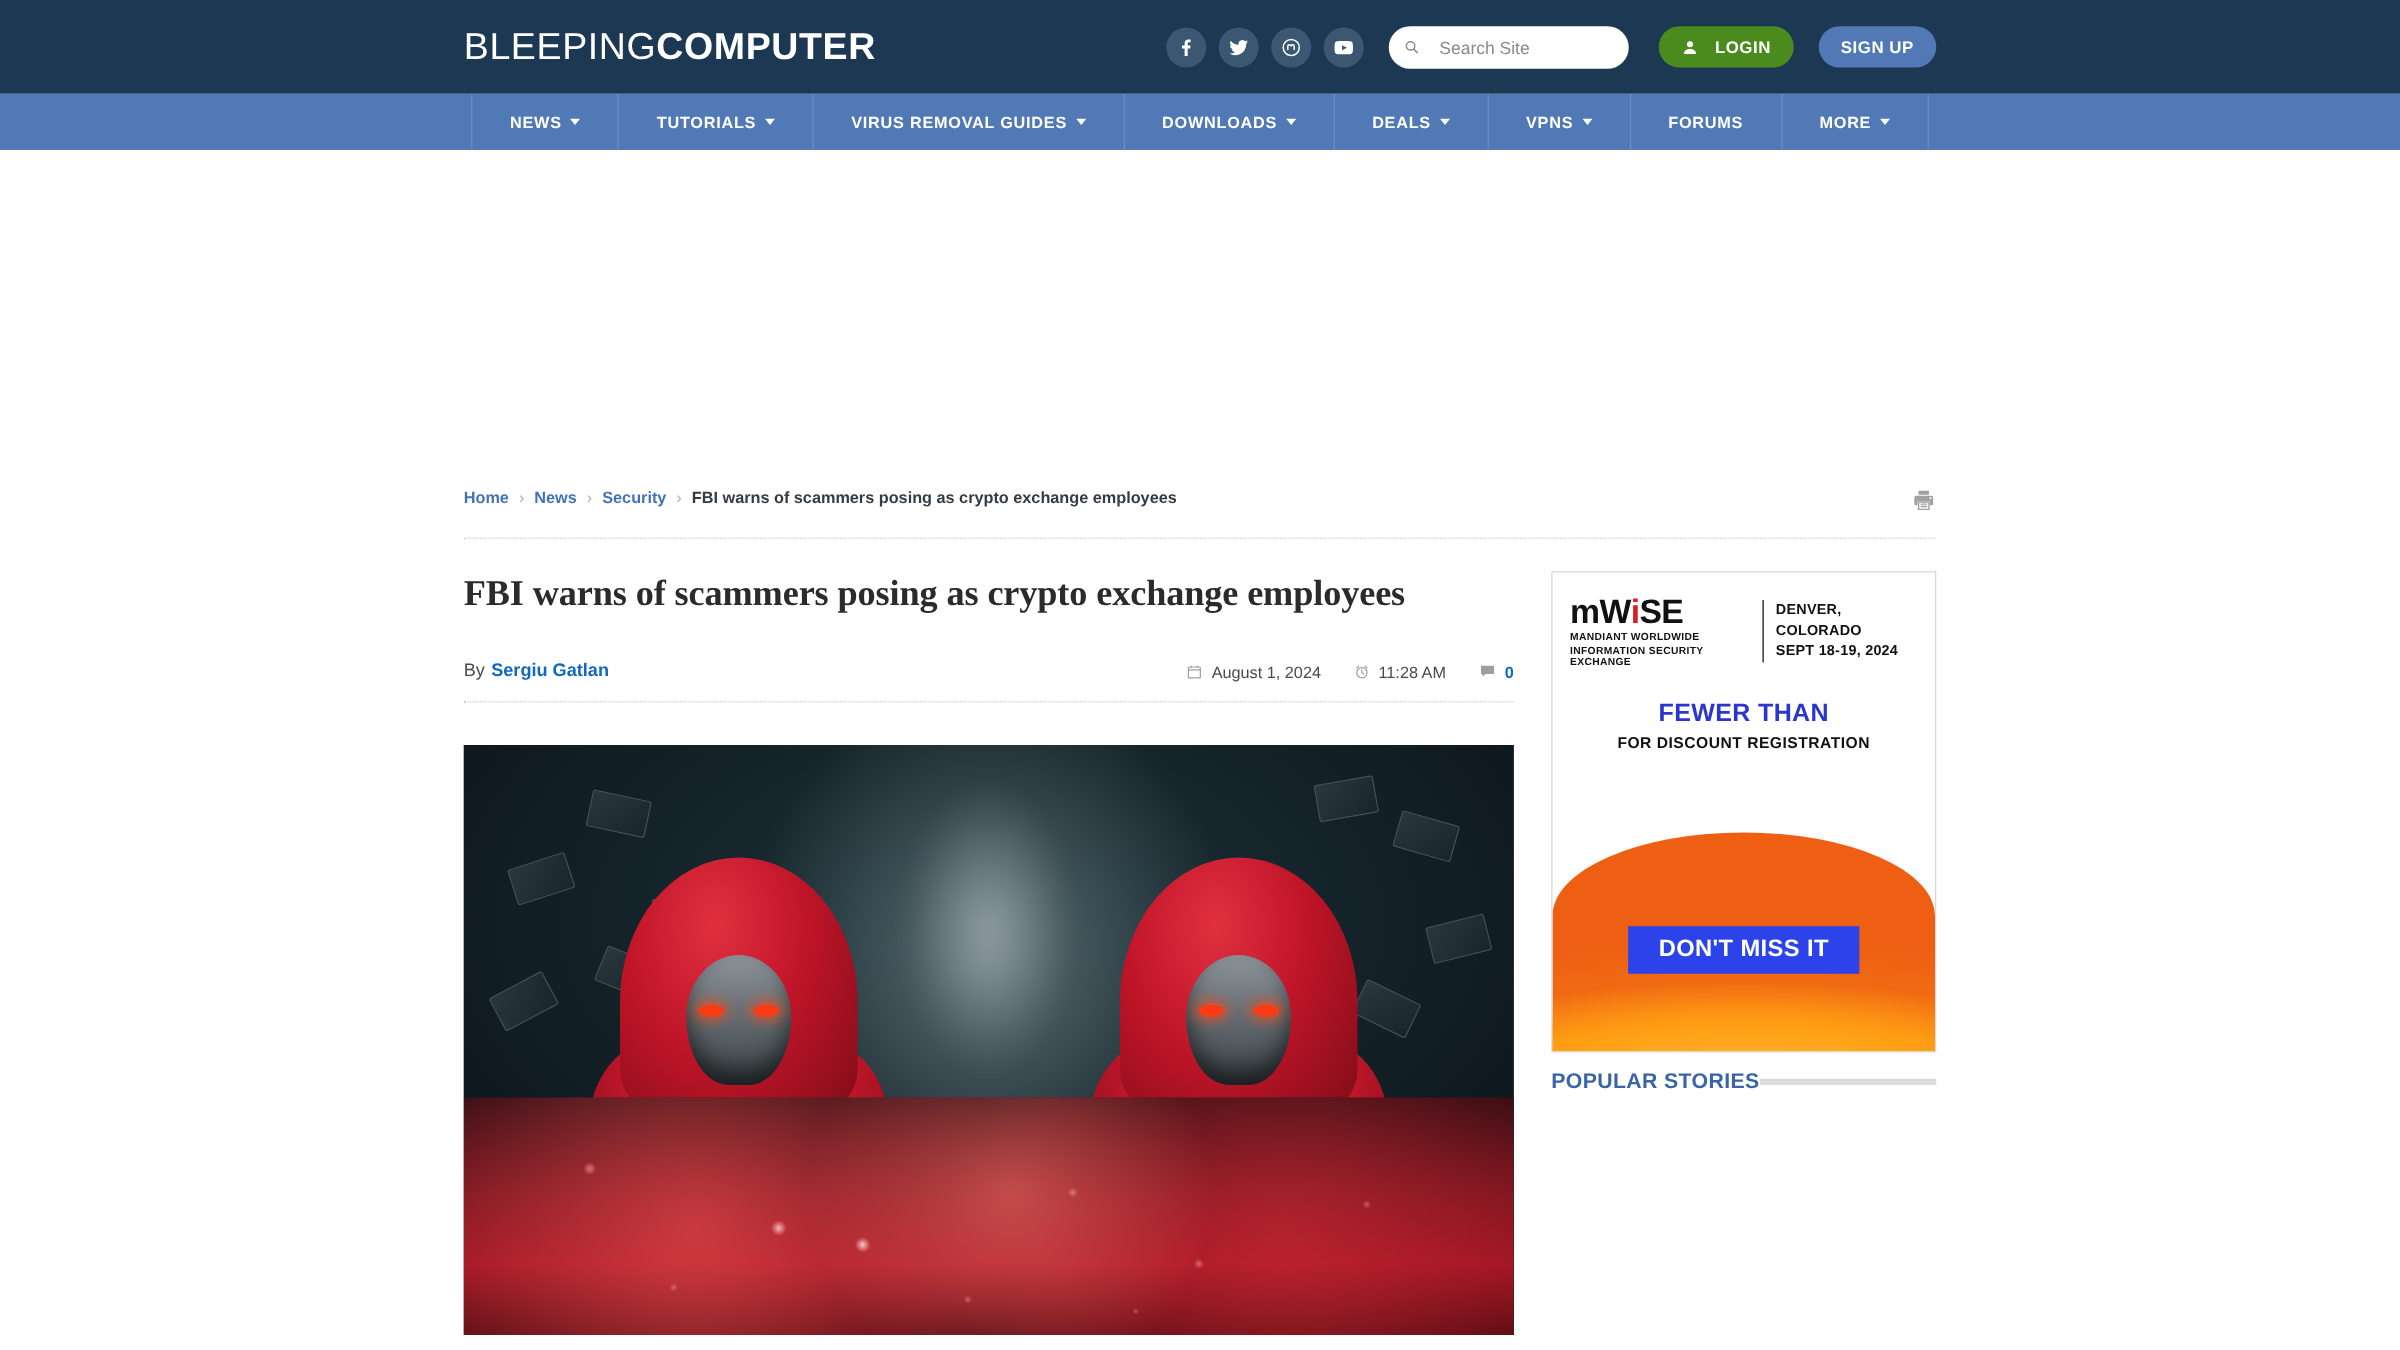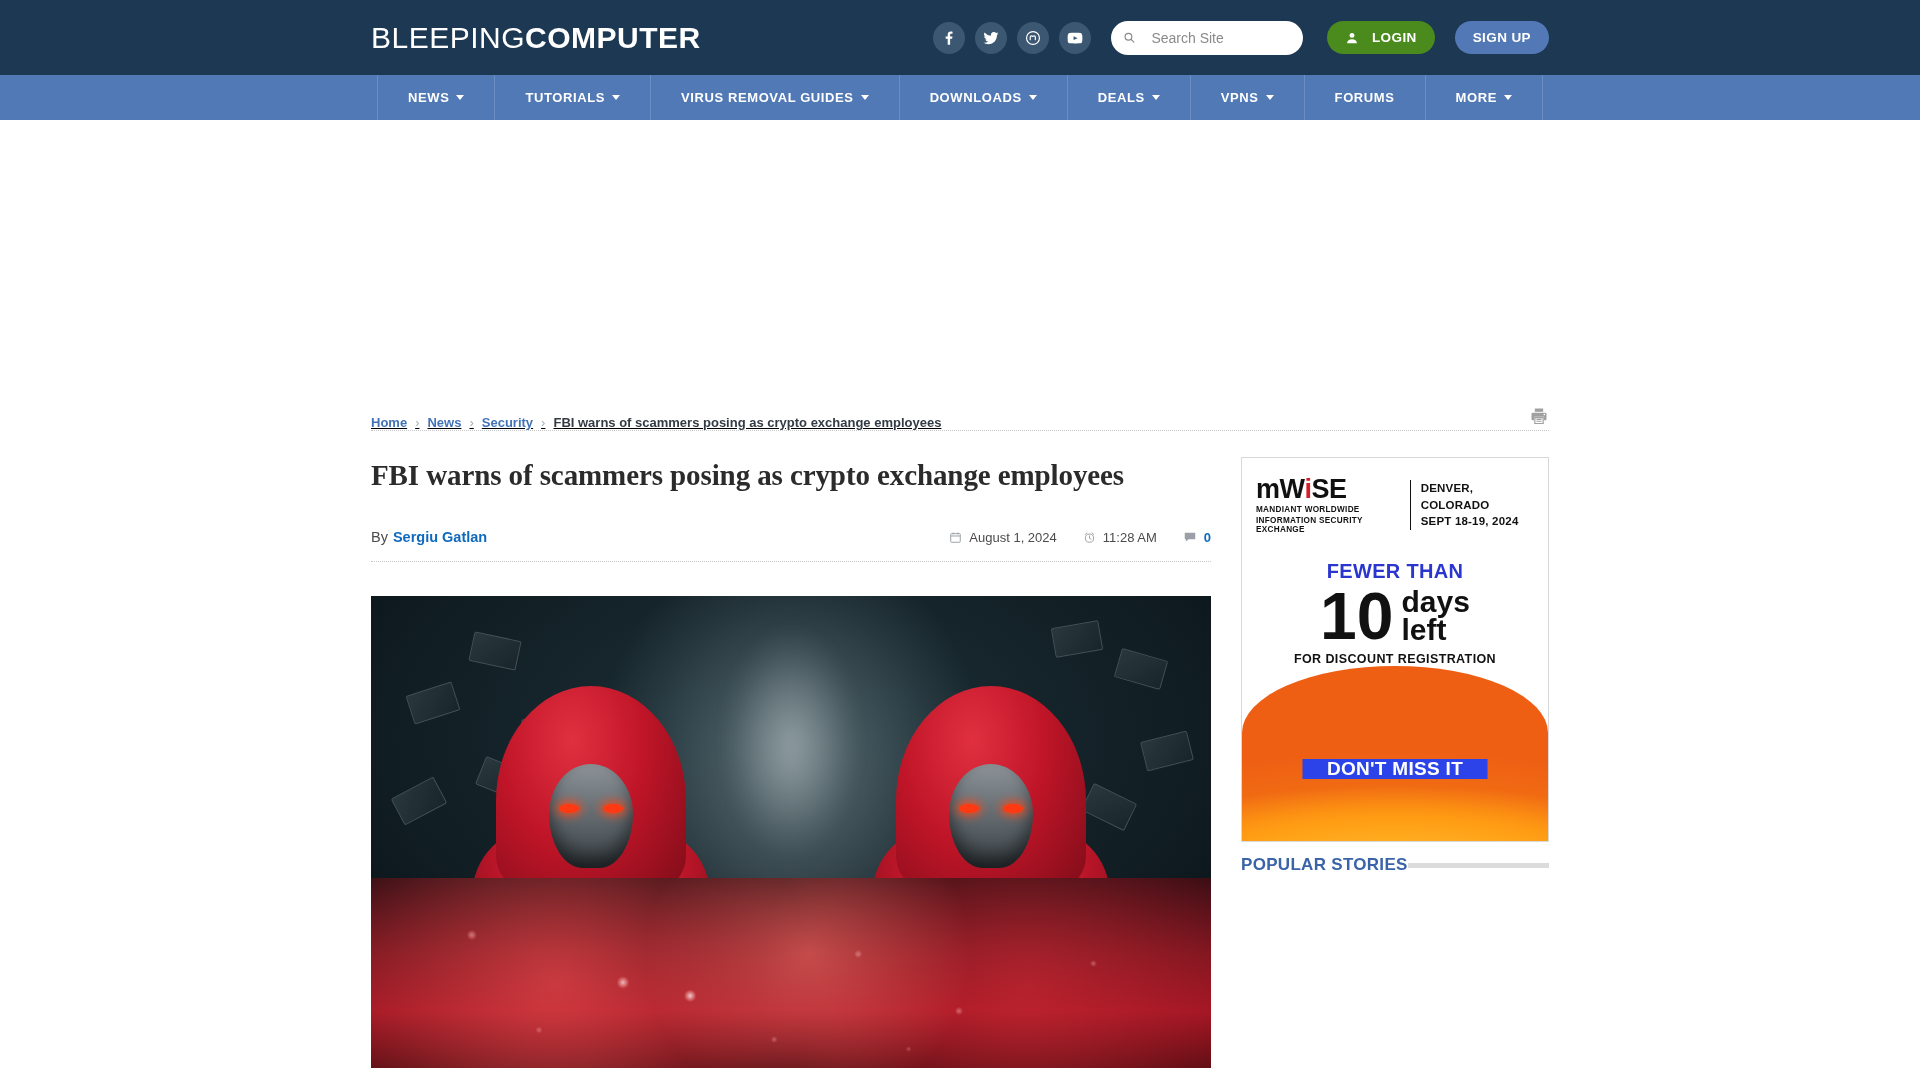--- a/index.html
+++ b/index.html
@@ -133,23 +133,22 @@
 
   
   .page {
     width: 1178px;
     margin: 0 auto;
   }
 
   
   .crumbrow {
     display: flex;
-    align-items: flex-end;
+    align-items: flex-start;
     height: 40px;
-    text-decoration: underline;
   }
   .crumbs {
     display: flex; align-items: center;
     gap: 8px;
     font-size: 13px;
     font-weight: 700;
   }
   .crumbs a { color: #4373b7; text-decoration: none; cursor: pointer; }
   .crumbs .sep {
     color: #a8b0b8;
@@ -363,21 +362,21 @@
     border-radius: 55% 55% 0 0 / 42% 42% 0 0;
   }
   .ad-wave2 {
     position: absolute; left: -10%; right: -10%; bottom: 0; height: 128px;
     background: radial-gradient(ellipse 380px 110px at 50% 130%, #ffc733 0%, #ff9d15 55%, rgba(255,140,0,0) 85%);
     border-radius: 50% 50% 0 0 / 48% 48% 0 0;
   }
   .ad-cta {
     position: absolute; left: 50%; transform: translateX(-50%);
     bottom: 62px;
-    width: 185px; height: 20px;
+    width: 185px; height: 38px;
     background: #2b43e8;
     color: #fff;
     display: flex; align-items: center; justify-content: center;
     font-size: 19px; font-weight: 700; letter-spacing: 0.3px;
     cursor: pointer;
   }
 
   .pop-head {
     display: flex; align-items: center; 
     margin-top: 13px;
@@ -624,27 +623,20 @@
             <div class="mwise-sub2">INFORMATION SECURITY EXCHANGE</div>
           </div>
           <div class="mwise-divider"></div>
           <div class="mwise-loc">
             <div>DENVER, COLORADO</div>
             <div>SEPT 18-19, 2024</div>
           </div>
         </div>
 
         <div class="ad-fewer">FEWER THAN</div>
-        <div class="ad-number-row">
-          <div class="ad-10">10</div>
-          <div class="ad-daysleft">
-            <div class="ad-days">days</div>
-            <div class="ad-left">left</div>
-          </div>
-        </div>
         <div class="ad-disc">FOR DISCOUNT REGISTRATION</div>
 
         <div class="ad-wave"></div>
         <div class="ad-wave2"></div>
         <div class="ad-cta">DON'T MISS IT</div>
       </div>
 
       <div class="pop-head">
         <div class="pop-title">POPULAR STORIES</div>
         <div class="pop-rule"></div>

